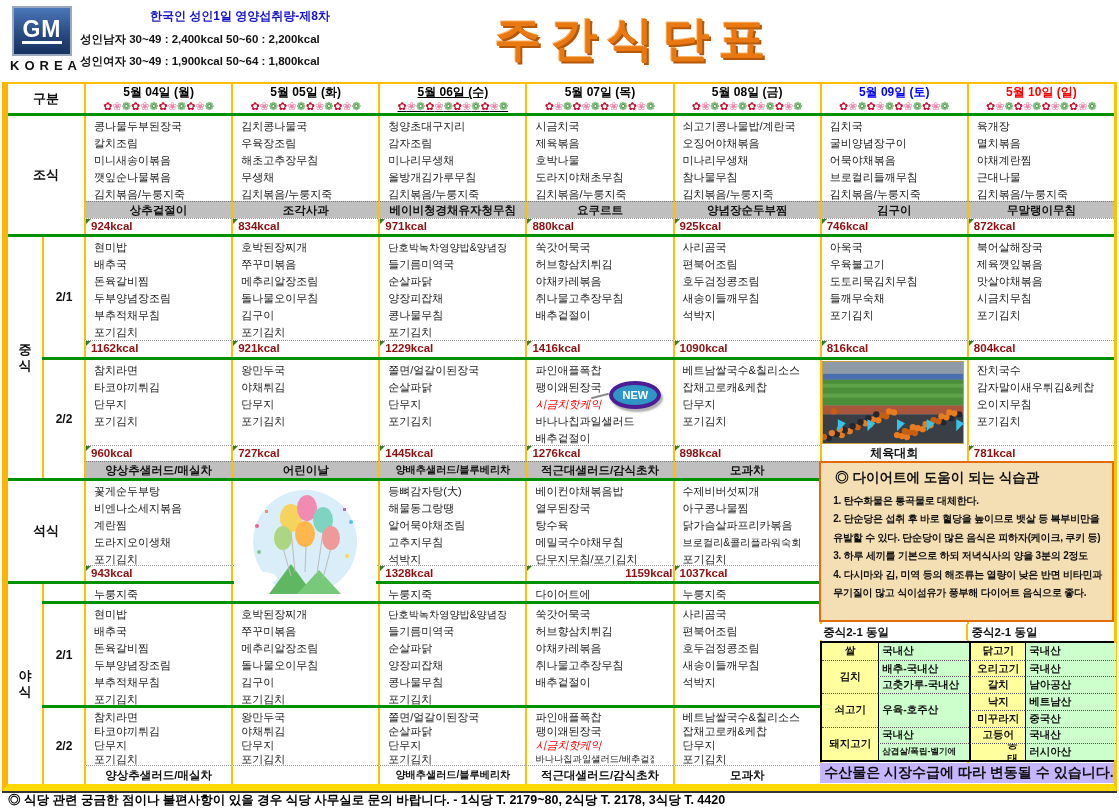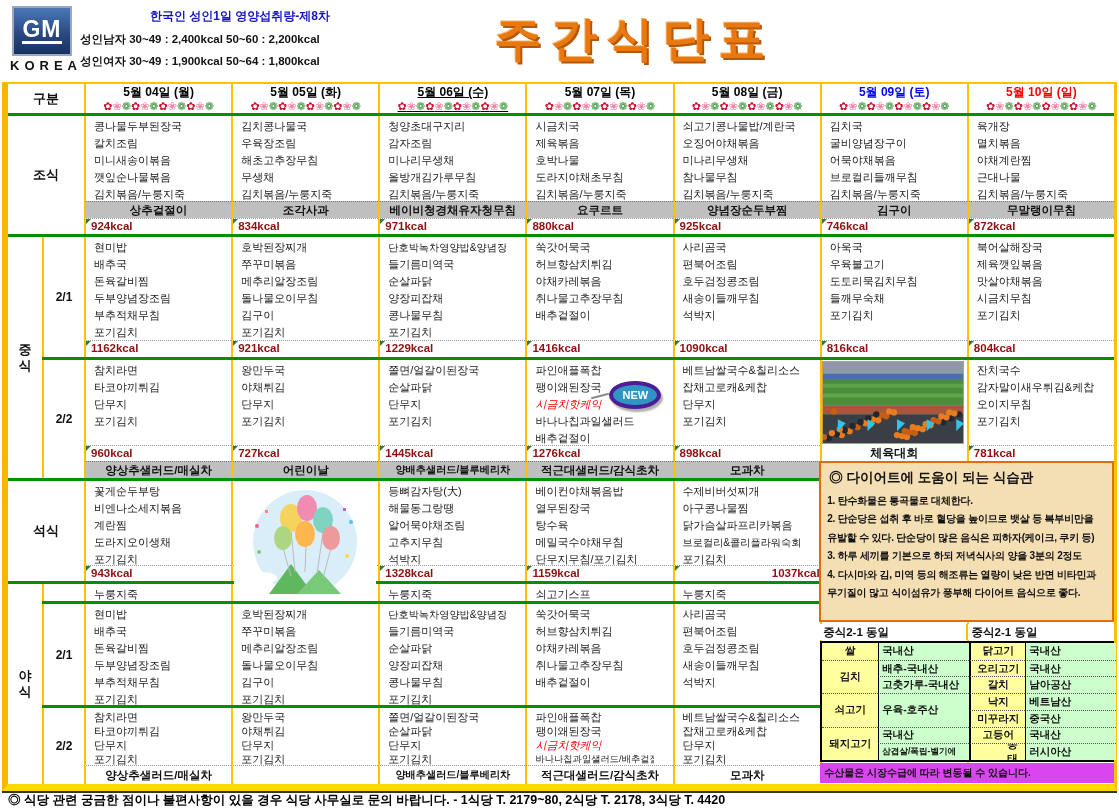--- a/index.html
+++ b/index.html
@@ -38,33 +38,33 @@
   .kcal{border-top:1px dotted #999;color:#8e1010;font-weight:bold;font-size:11.5px;line-height:15px;padding-left:5px;white-space:nowrap;}
   .tri{position:absolute;left:0;top:0;width:0;height:0;border-top:5px solid #2e7d32;border-right:5px solid transparent;}
   .gray-row{background:#bfbfbf;border-top:1px dotted #777;display:flex;align-items:center;justify-content:center;font-weight:bold;font-size:11.5px;color:#111;white-space:nowrap;}
   .white-special{border-top:1px dotted #999;display:flex;align-items:center;justify-content:center;font-weight:bold;font-size:11.5px;color:#111;white-space:nowrap;}
   .caption-cell{display:flex;align-items:center;justify-content:center;font-weight:bold;font-size:12px;color:#111;}
 
   
   .overlay{position:absolute;box-sizing:border-box;}
   .photo-frame{border:1px solid #c8a040;background:#888;overflow:hidden;}
   .balloon-box{background:#fff;display:flex;align-items:center;justify-content:center;}
-  .diet-box{background:#f4deb3;border:2px solid #e36c0a;padding:3px 5px 0 6px;overflow:hidden;}
+  .diet-box{background:#f4deb3;border:2px solid #e36c0a;padding:3px 5px 0 12px;overflow:hidden;}
   .diet-title{font-weight:bold;font-size:13.5px;color:#111;margin:3px 0 5px 2px;white-space:nowrap;}
   .diet-line{font-weight:bold;font-size:10px;line-height:18.4px;color:#111;white-space:nowrap;letter-spacing:-0.2px;}
   .same-labels{display:flex;background:#fff;}
   .same-label{flex:1;font-weight:bold;font-size:11.5px;color:#111;padding:1px 0 0 4px;}
   .same-label.rgt{border-left:2px solid #ffc000;}
   .origin{display:grid;grid-template-columns:56px 91px 56px 91px;grid-template-rows:repeat(7,1fr);border:2px solid #000;background:#fff;}
   .o-cell{border-left:1px solid #000;border-top:1px dotted #555;display:flex;align-items:center;font-weight:bold;color:#111;overflow:hidden;min-width:0;}
   .o-cell.nl{border-left:none;}.o-cell.nt{border-top:none;}
   .o-cell.mid{border-left:2px solid #000;}
   .o-item{background:#ffff9e;justify-content:center;font-size:10.5px;}
   .o-origin{background:#ccffcc;padding-left:3px;font-size:10.5px;}
-  .origin-note{background:#d946ef;font-weight:bold;font-size:10px;color:#111;display:flex;align-items:center;padding-left:4px;white-space:nowrap;}
+  .origin-note{background:#c4b5fd;font-weight:bold;font-size:14px;color:#111;display:flex;align-items:center;padding-left:4px;white-space:nowrap;}
   .new-badge{background:#2f95c5;border:4px solid #4c1d95;border-radius:50%;display:flex;align-items:center;justify-content:center;color:#fff;font-weight:bold;font-size:11px;box-shadow:2px 3px 2px rgba(110,110,110,.55);}
   .new-line{background:#8a8a8a;height:2px;transform:rotate(-14deg);}
 
   .footer{position:absolute;left:8px;top:792px;font-weight:bold;font-size:12.5px;color:#000;white-space:nowrap;}
 </style>
 </head>
 <body>
 
 <div class="sheet">
   <div class="logo">
@@ -323,35 +323,35 @@
         <div class="line">아구콩나물찜</div>
         <div class="line">닭가슴살파프리카볶음</div>
         <div class="line" style="font-size: 10.2px;">브로컬리&amp;콜리플라워숙회</div>
         <div class="line">포기김치</div>
       </div>
       <div class="cell menu" style="grid-area: 14 / 8 / span 1 / span 1;"></div>
       <div class="cell menu" style="grid-area: 14 / 9 / span 1 / span 1;"></div>
       <div class="cell kcal" style="grid-area: 15 / 3 / span 1 / span 1;"><span class="tri"></span><span>943kcal</span></div>
       <div class="cell kcal" style="grid-area: 15 / 4 / span 1 / span 1;"></div>
       <div class="cell kcal" style="grid-area: 15 / 5 / span 1 / span 1;"><span class="tri"></span><span>1328kcal</span></div>
-      <div class="cell kcal" style="grid-area: 15 / 6 / span 1 / span 1;"><span class="tri"></span><span>1159kcal</span></div>
-      <div class="cell kcal" style="grid-area: 15 / 7 / span 1 / span 1; text-align: right;"><span class="tri"></span><span>1037kcal</span></div>
+      <div class="cell kcal" style="grid-area: 15 / 6 / span 1 / span 1; text-align: right;"><span class="tri"></span><span>1159kcal</span></div>
+      <div class="cell kcal" style="grid-area: 15 / 7 / span 1 / span 1;"><span class="tri"></span><span>1037kcal</span></div>
       <div class="cell menu" style="grid-area: 15 / 8 / span 1 / span 1;"></div>
       <div class="cell menu" style="grid-area: 15 / 9 / span 1 / span 1;"></div>
       <div class="cell sec-label first" style="grid-area: 17 / 1 / span 6 / span 1;">야식</div>
       <div class="cell sub-label" style="grid-area: 17 / 2 / span 1 / span 1;"></div>
       <div class="cell menu" style="grid-area: 17 / 3 / span 1 / span 1;">
         <div class="line">누룽지죽</div>
       </div>
       <div class="cell menu" style="grid-area: 17 / 4 / span 1 / span 1;"></div>
       <div class="cell menu" style="grid-area: 17 / 5 / span 1 / span 1;">
         <div class="line">누룽지죽</div>
       </div>
       <div class="cell menu" style="grid-area: 17 / 6 / span 1 / span 1;">
-        <div class="line">쇠고기스프</div>
+        <div class="line">다이어트에</div>
       </div>
       <div class="cell menu" style="grid-area: 17 / 7 / span 1 / span 1;">
         <div class="line">누룽지죽</div>
       </div>
       <div class="cell menu" style="grid-area: 17 / 8 / span 1 / span 1;"></div>
       <div class="cell menu" style="grid-area: 17 / 9 / span 1 / span 1;"></div>
       <div class="cell sub-label" style="grid-area: 19 / 2 / span 1 / span 1;">2/1</div>
       <div class="cell menu" style="grid-area: 19 / 3 / span 1 / span 1;">
         <div class="line">현미밥</div>
         <div class="line">배추국</div>

